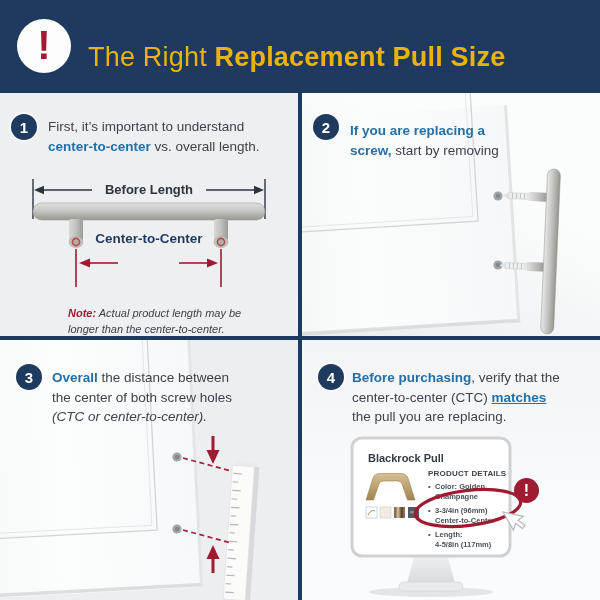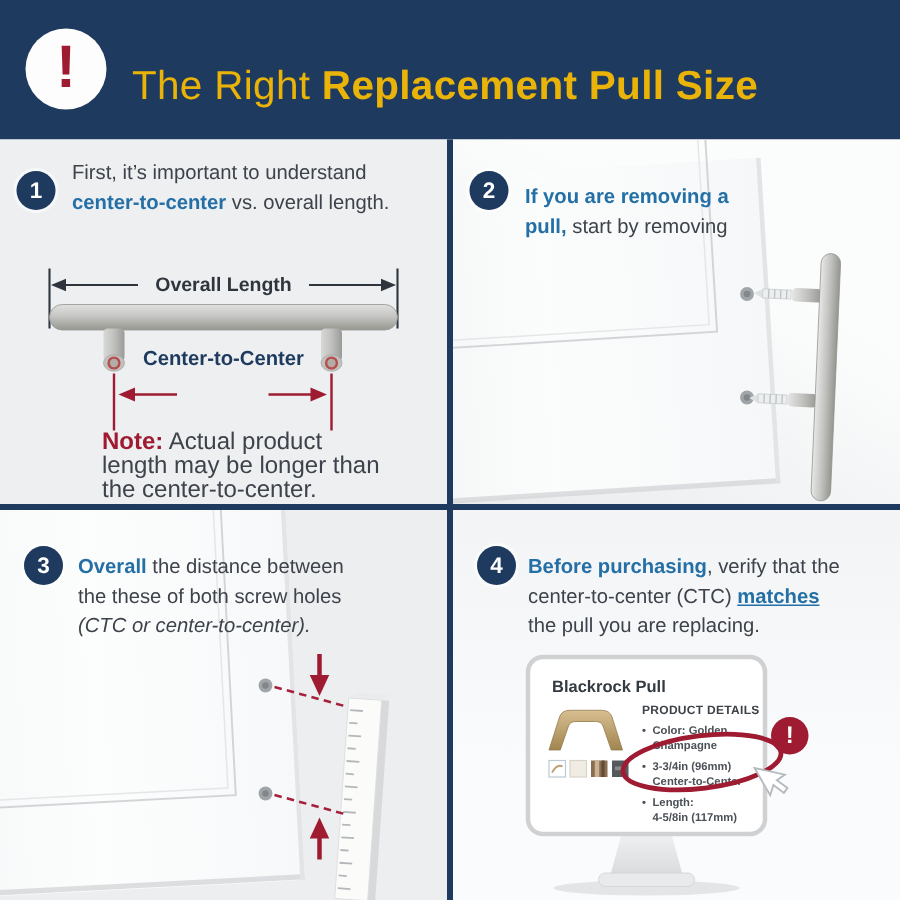--- a/index.html
+++ b/index.html
@@ -36,22 +36,22 @@
   .b-link { color:#2470a6; font-weight:bold; text-decoration:underline; }
   .italic { font-style:italic; }
 
   
   .dim-label { position:absolute; left:33px; top:89px; width:232px; text-align:center;
     font-weight:bold; font-size:13px; color:#2e353d; z-index:2; }
   .ctc-label { position:absolute; left:0; top:138px; width:298px; text-align:center;
     font-weight:bold; font-size:13.5px; color:#1e3a5f; z-index:2; }
   .ctc-abbr  { position:absolute; left:0; top:156px; width:298px; text-align:center;
     font-weight:bold; font-size:13.5px; color:#1e3a5f; z-index:2; }
-  .note { position:absolute; left:68px; top:194px; width:192px; font-size:16px; line-height:16px;
-    color:#3e434b; z-index:2; }
+  .note { position:absolute; left:68px; top:212px; width:192px; font-size:11px; line-height:16px;
+    font-style:italic; color:#3e434b; z-index:2; }
   .note .note-label { color:#9e1b32; font-weight:bold; }
 
   
   .monitor-text { position:absolute; z-index:2; color:#343a41; }
   .product-name { left:66px; top:112px; font-size:11px; font-weight:bold; }
   .pd-heading { left:126px; top:129px; font-size:8px; font-weight:bold; letter-spacing:.2px; color:#3c4248;text-align:right; }
   .pd-list { position:absolute; left:126px; top:142px; z-index:2; font-size:7.5px; line-height:9.5px;
     font-weight:bold; color:#4a5056; }
   .pd-item { display:flex; margin-bottom:5px; }
   .pd-bullet { width:7px; flex:none; }
@@ -70,21 +70,21 @@
     </div>
     <div class="header-title">
       <span class="light">The Right </span><span class="bold">Replacement Pull Size</span>
     </div>
   </div>
 
   <div class="quad q1">
     <div class="step-badge" style="left:11px; top:21px;">
       <span>1</span>
     </div>
-    <div class="step-text" style="left:48px; top:12px; width:236px;">
+    <div class="step-text" style="left:48px; top:24px; width:236px;">
       <span>First, it’s important to understand</span><br>
       <span class="b-blue">center-to-center</span><span> vs. overall length.</span>
     </div>
 
     <svg class="q-svg" width="298" height="243" viewBox="0 0 298 243">
       <defs>
         <linearGradient id="barV" x1="0" y1="0" x2="0" y2="1">
           <stop offset="0" stop-color="#e0e0de"></stop>
             <stop offset="0.45" stop-color="#c6c6c4"></stop>
             <stop offset="1" stop-color="#96978f"></stop>
@@ -117,34 +117,34 @@
       <g stroke="#9e1b32" stroke-width="1.6">
         <line x1="76" y1="156" x2="76" y2="194"></line>
         <line x1="221" y1="156" x2="221" y2="194"></line>
         <line x1="88" y1="170" x2="118" y2="170"></line>
         <line x1="179" y1="170" x2="209" y2="170"></line>
       </g>
       <polygon points="79,170 90,165.4 90,174.6" fill="#9e1b32"></polygon>
       <polygon points="218,170 207,165.4 207,174.6" fill="#9e1b32"></polygon>
     </svg>
 
-    <div class="dim-label">Overall Length</div>
+    <div class="dim-label">Before Length</div>
     <div class="ctc-label">Center-to-Center</div>
     <div class="note">
       <span class="note-label">Note:</span><span> Actual product length may be longer than the center-to-center.</span>
     </div>
   </div>
 
   <div class="quad q2">
     <div class="step-badge" style="left:11px; top:21px;">
       <span>2</span>
     </div>
     <div class="step-text" style="left:48px; top:28px; width:210px;">
-      <span class="b-blue">If you are removing a</span><br>
-      <span class="b-blue">pull,</span><span> start by removing</span><br>
+      <span class="b-blue">If you are replacing a</span><br>
+      <span class="b-blue">screw,</span><span> start by removing</span><br>
     </div>
 
     <svg class="q-svg" width="298" height="243" viewBox="0 0 298 243">
       <defs>
         <linearGradient id="doorG2" x1="0" y1="0" x2="1" y2="0">
           <stop offset="0" stop-color="#f2f3f4"></stop>
             <stop offset="0.45" stop-color="#fbfcfc"></stop>
             <stop offset="1" stop-color="#f6f7f8"></stop>
         </linearGradient>
         <linearGradient id="barH2" x1="0" y1="0" x2="1" y2="0">
@@ -190,21 +190,21 @@
       </g>
     </svg>
   </div>
 
   <div class="quad q3">
     <div class="step-badge" style="left:16px; top:24px;">
       <span>3</span>
     </div>
     <div class="step-text" style="left:52px; top:28px; width:226px;">
       <span class="b-blue">Overall</span><span> the distance between</span><br>
-      <span>the these of both screw holes</span><br>
+      <span>the center of both screw holes</span><br>
       <span class="italic">(CTC or center-to-center).</span>
     </div>
 
     <svg class="q-svg" width="298" height="260" viewBox="0 0 298 260">
       <defs>
         <linearGradient id="doorG3" x1="0" y1="0" x2="1" y2="0">
           <stop offset="0" stop-color="#f4f5f6"></stop>
             <stop offset="0.5" stop-color="#fcfdfd"></stop>
             <stop offset="1" stop-color="#f7f8f9"></stop>
         </linearGradient>

